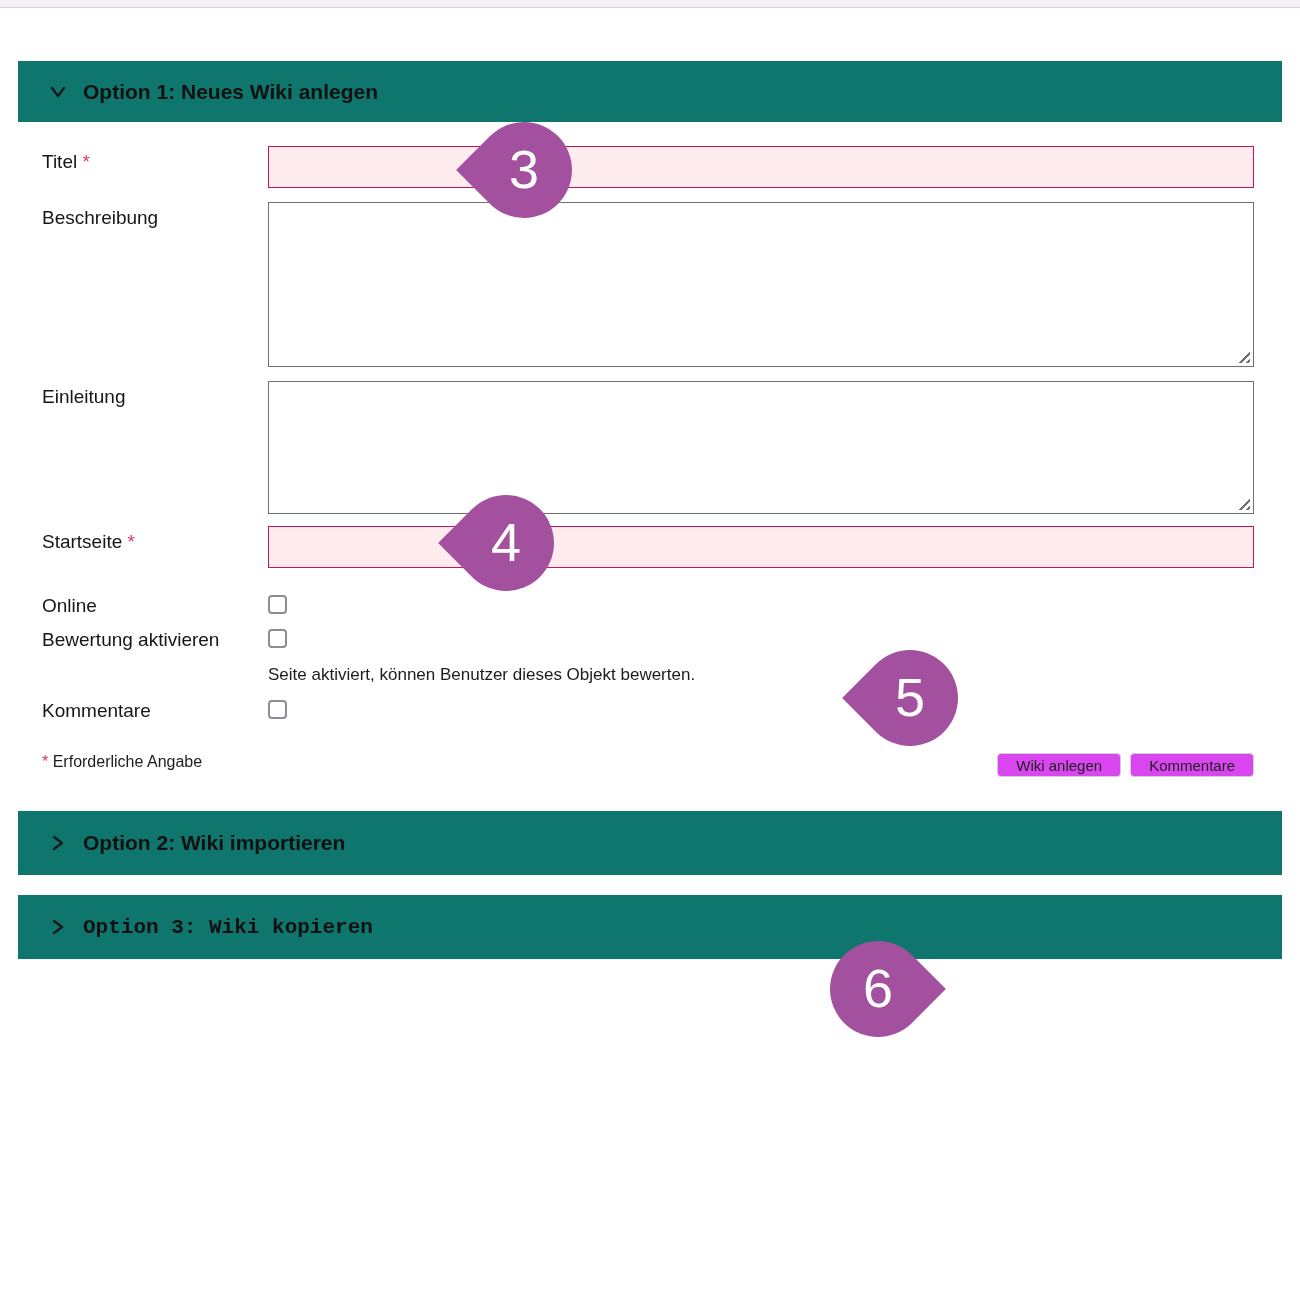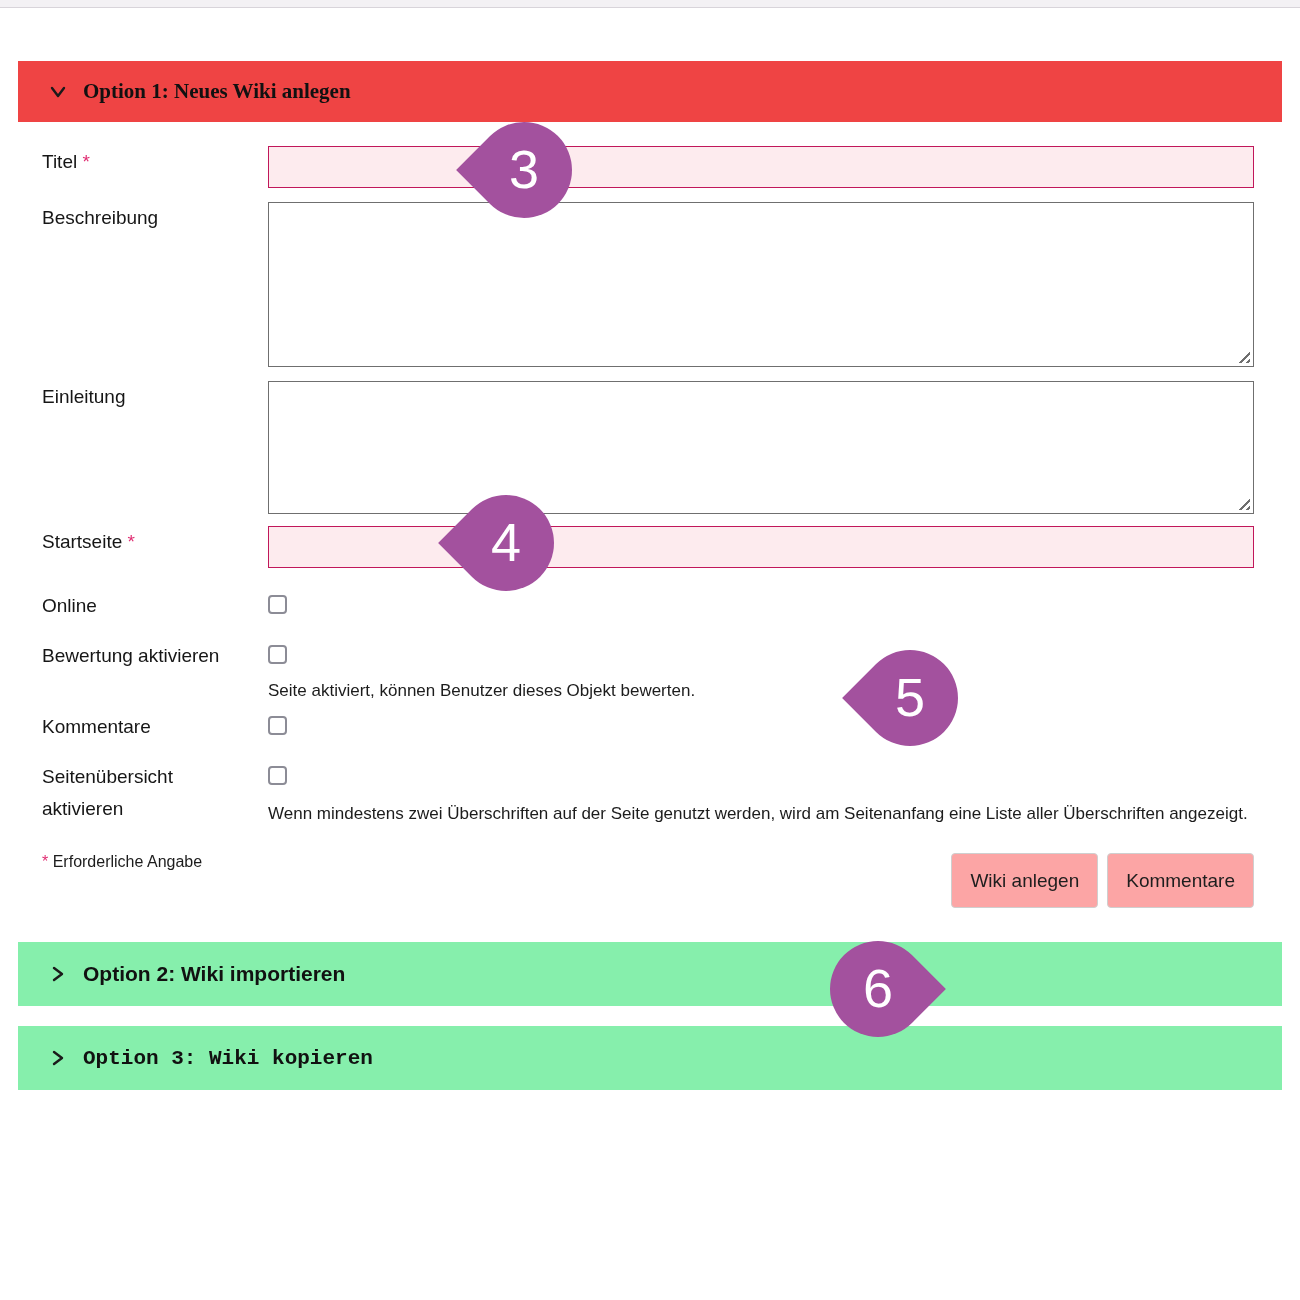--- a/index.html
+++ b/index.html
@@ -18,22 +18,22 @@
   .content { margin: 0 18px; }
 
   
   .acc-header {
     display: flex;
     align-items: center;
     gap: 15px;
     padding-left: 30px;
     cursor: pointer;
   }
-  .acc-header.first { margin-top: 53px; height: 61px; background: #ef4444; font-family: Liberation Serif, serif; }
-  .acc-header.collapsed { height: 64px; background: #86efac; }
+  .acc-header.first { margin-top: 53px; height: 61px; background: #0f766e; }
+  .acc-header.collapsed { height: 64px; background: #0f766e; }
   .acc-header.second { margin-top: 34px; }
   .acc-header.third { margin-top: 20px; font-family: Liberation Mono, monospace; }
   .acc-title { font-size: 21px; font-weight: bold; color: #111111; }
   .chev { display: inline-flex; width: 20px; height: 20px; align-items: center; justify-content: center; }
   .chev svg { stroke: #1a1a1a; stroke-width: 2.4; fill: none; stroke-linecap: round; stroke-linejoin: round; }
 
   
   .form-body { padding: 24px 28px 0 24px; }
   .row { display: grid; grid-template-columns: 210px 1fr; align-items: start; gap: 16px; }
   .flabel {
@@ -41,21 +41,21 @@
     line-height: 32px;
     padding-right: 28px;
     display: block;
   }
   .req { color: #e02d72; }
 
   .row-titel { margin-bottom: 14px; }
   .row-beschreibung { margin-bottom: 14px; }
   .row-einleitung { margin-bottom: 12px; }
   .row-startseite { margin-bottom: 22px; }
-  .row-online { margin-bottom: 18px; min-height: 32px; }
+  .row-online { margin-bottom: 2px; min-height: 32px; }
   .row-bewertung { margin-bottom: 8px; }
   .row-bewertung-seiten { margin-bottom: 20px; min-height: 64px; }
   .row-kommentare { margin-bottom: 18px; min-height: 32px; }
   .row-seitenuebersicht { margin-bottom: 0; }
 
   .text-input {
     width: 100%;
     height: 42px;
     border: 1px solid #7a7a7a;
     background: #ffffff;
@@ -111,26 +111,26 @@
 
   .form-footer {
     margin-top: 26px;
     display: flex;
     align-items: flex-start;
     justify-content: space-between;
   }
   .required-note { font-size: 16px; color: #1c1c1c; }
   .btn-group { display: flex; gap: 9px; }
   .btn {
-    height: 55px;
+    height: 24px;
     padding: 0 18px;
-    background: #fca5a5;
+    background: #d946ef;
     border: 1px solid #cfcfcf;
     border-radius: 4px;
-    font-size: 19px;
+    font-size: 15px;
     font-family: "Liberation Sans", sans-serif;
     color: #1e1e1e;
     cursor: pointer;
   }
 
   
   .marker { position: absolute; width: 96px; height: 96px; z-index: 50; }
   .marker .pin { position: absolute; inset: 0; background: #a3519e; }
   .marker.left .pin  { border-radius: 0 50% 50% 50%; transform: rotate(-45deg); }
   .marker.right .pin { border-radius: 50% 0 50% 50%; transform: rotate(45deg); }
@@ -210,27 +210,20 @@
     </div>
 
 
     <div class="row row-kommentare">
       <label class="flabel">Kommentare</label>
       <div>
         <div class="checkbox"></div>
       </div>
     </div>
 
-    <div class="row row-seitenuebersicht">
-      <label class="flabel">Seitenübersicht aktivieren</label>
-      <div>
-        <div class="checkbox"></div>
-        <p class="help-text two-line">Wenn mindestens zwei Überschriften auf der Seite genutzt werden, wird am Seitenanfang eine Liste aller Über­schriften angezeigt.</p>
-      </div>
-    </div>
 
     <div class="form-footer">
       <span class="required-note"><span class="req">*</span> <span>Erforderliche Angabe</span></span>
       <span class="btn-group">
         <button class="btn">Wiki anlegen</button>
         <button class="btn">Kommentare</button>
       </span>
     </div>
 
   </div>

